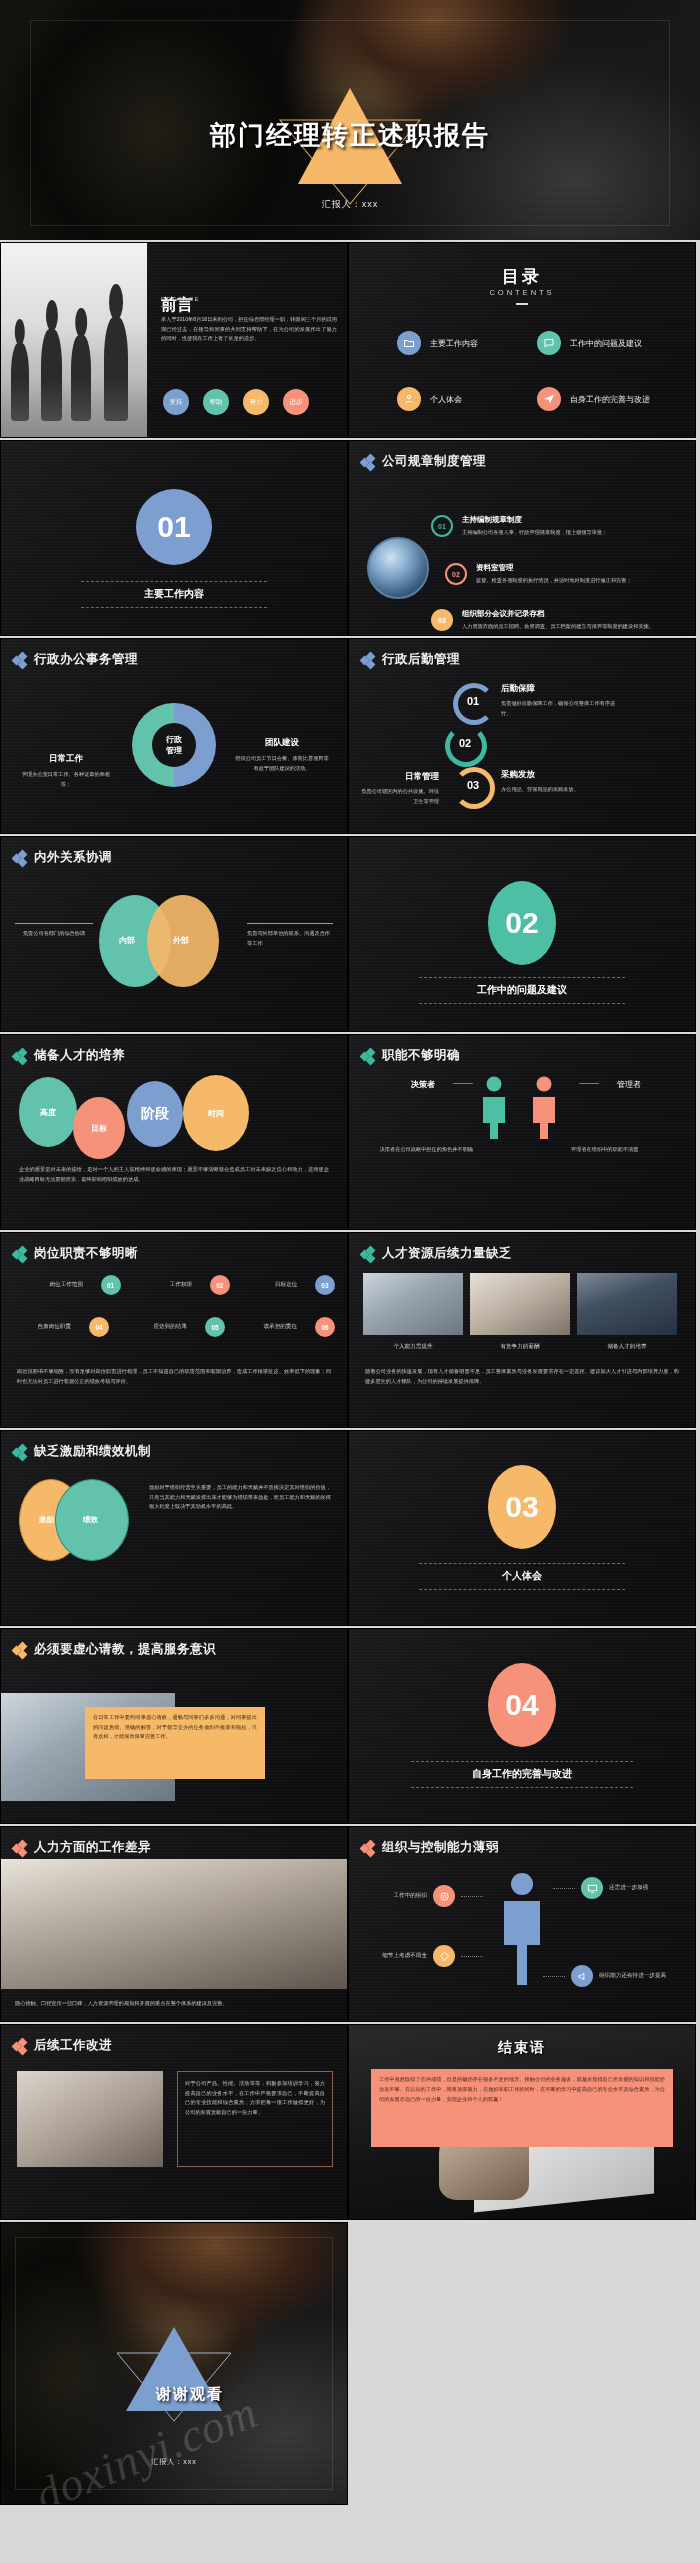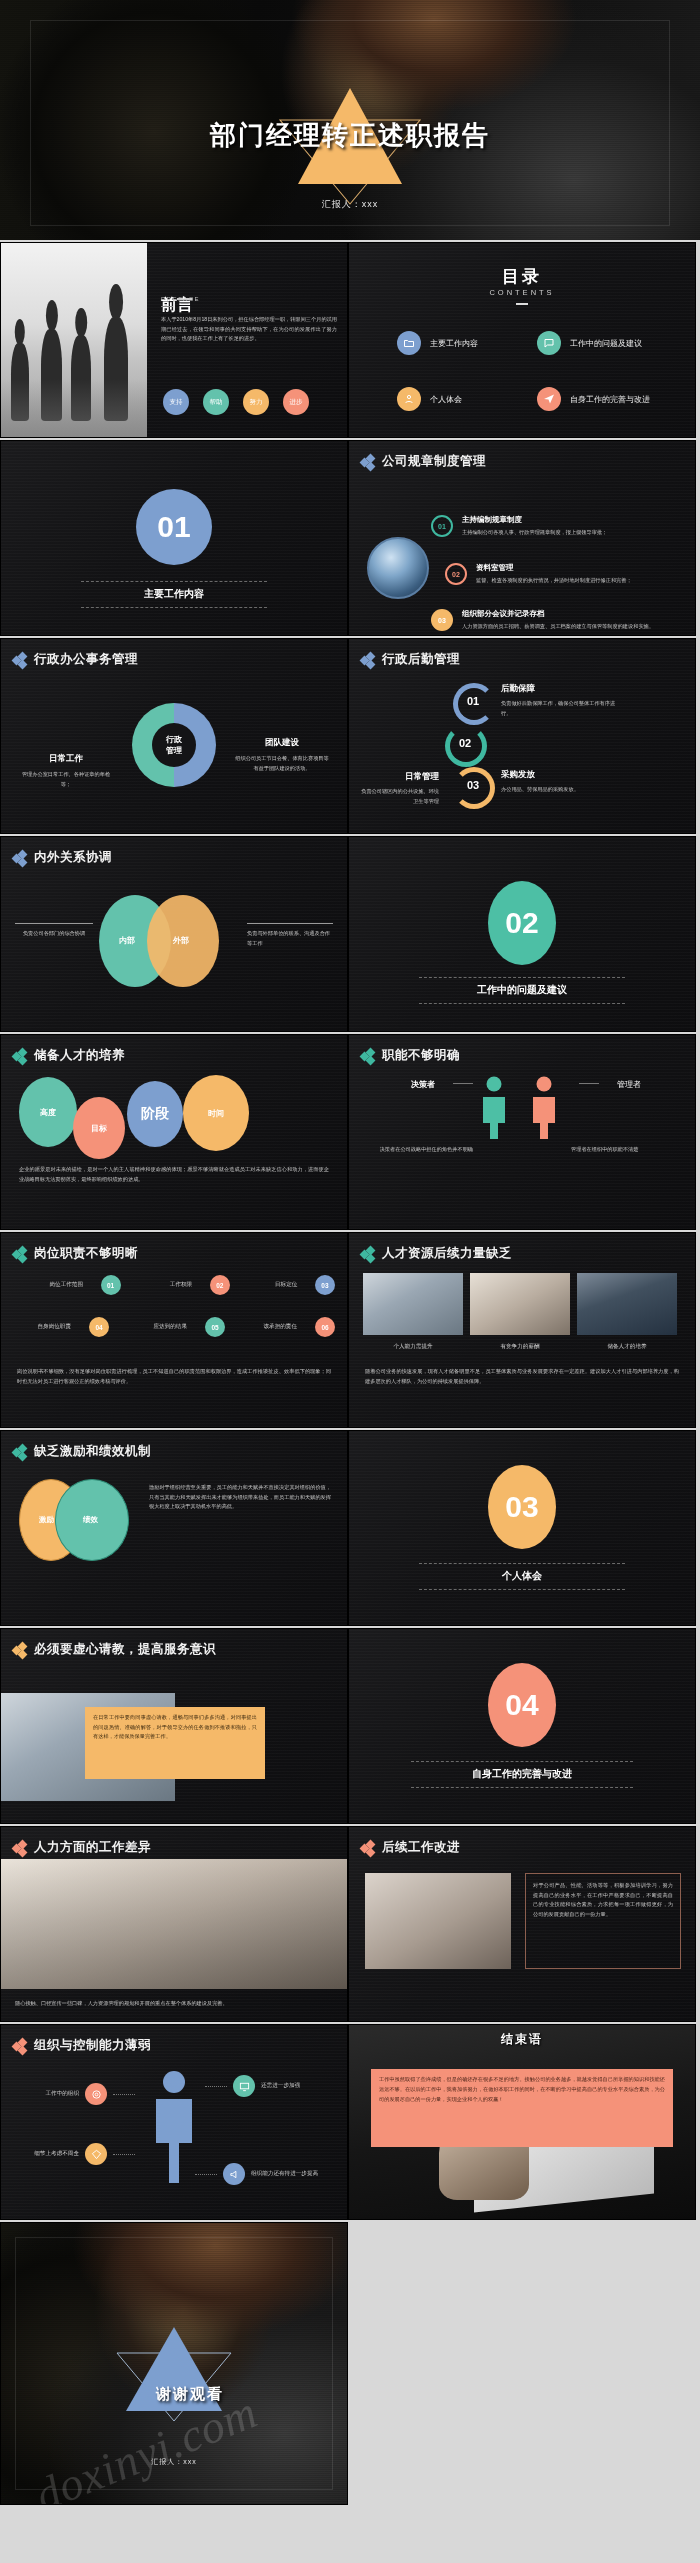--- a/index.html
+++ b/index.html
@@ -501,35 +501,20 @@
   </div>
 
   <div class="slide">
     <div class="tex"></div>
     <div class="hd">
       <span class="dmd">
           <i style="background:#f59279"></i>
           <i style="background:#f59279"></i>
           <i style="background:#f59279"></i>
         </span>
-      <span class="t">后续工作改进</span>
-    </div>
-    <div class="ph-desk" style="position:absolute;left:16px;top:46px;width:146px;height:96px;"></div>
-    <div style="position:absolute;left:176px;top:46px;width:156px;height:96px;border:1px solid #8d5f4f;"></div>
-    <div class="body-txt" style="position:absolute;left:184px;top:54px;width:140px;text-align:justify;">对于公司产品、性能、活动等等，积极参加培训学习，努力提高自己的业务水平，在工作中严格要求自己，不断提高自己的专业技能和综合素质，力求把每一项工作做得更好，为公司的发展贡献自己的一份力量。</div>
-  </div>
-
-  <div class="slide">
-    <div class="tex"></div>
-    <div class="hd">
-      <span class="dmd">
-          <i style="background:#f59279"></i>
-          <i style="background:#f59279"></i>
-          <i style="background:#f59279"></i>
-        </span>
       <span class="t">组织与控制能力薄弱</span>
     </div>
     <div style="position:absolute;left:50%;top:44px;transform:translateX(-50%);">
       <svg width="56" height="116" viewBox="0 0 56 116">
           <circle cx="28" cy="13" r="11" fill="#7d9fcf"></circle>
           <path d="M10 30h36v44H33v40h-10V74H10z" fill="#7d9fcf"></path>
         </svg>
     </div>
     <div style="position:absolute;left:16px;top:58px;display:flex;align-items:center;gap:6px;">
       <span style="color:#d0d0d0;font-size:5.6px;width:62px;text-align:right;">工作中的组织</span>
@@ -565,25 +550,40 @@
       <div class="circ" style="width:22px;height:22px;background:#7d9fcf;">
           <svg width="11" height="11" viewBox="0 0 24 24" fill="none" stroke="#fff" stroke-width="2">
             <path d="M4 10v4h4l7 5V5l-7 5z"></path>
           </svg>
         </div>
       <span style="border-top:1px dotted #777;width:22px;"></span>
     </div>
   </div>
 
   <div class="slide">
+    <div class="tex"></div>
+    <div class="hd">
+      <span class="dmd">
+          <i style="background:#f59279"></i>
+          <i style="background:#f59279"></i>
+          <i style="background:#f59279"></i>
+        </span>
+      <span class="t">后续工作改进</span>
+    </div>
+    <div class="ph-desk" style="position:absolute;left:16px;top:46px;width:146px;height:96px;"></div>
+    <div style="position:absolute;left:176px;top:46px;width:156px;height:96px;border:1px solid #8d5f4f;"></div>
+    <div class="body-txt" style="position:absolute;left:184px;top:54px;width:140px;text-align:justify;">对于公司产品、性能、活动等等，积极参加培训学习，努力提高自己的业务水平，在工作中严格要求自己，不断提高自己的专业技能和综合素质，力求把每一项工作做得更好，为公司的发展贡献自己的一份力量。</div>
+  </div>
+
+  <div class="slide">
     <div class="ph-hand" style="position:absolute;inset:0;">
       <div style="position:absolute;left:36%;top:46%;width:52%;height:46%;background:linear-gradient(150deg,#efefef,#b9b9b9);transform:skewY(-6deg);"></div>
       <div style="position:absolute;left:26%;top:50%;width:26%;height:40%;background:linear-gradient(150deg,#cbb9a6,#6f5c4a);border-radius:40% 30% 20% 20%;"></div>
     </div>
-    <div style="position:absolute;left:40px;right:40px;top:6px;text-align:center;color:#fff;font-size:12px;font-weight:bold;letter-spacing:2px;text-shadow:1px 1px 2px #000;">结束语</div>
+    <div style="position:absolute;left:40px;right:40px;top:14px;text-align:center;color:#fff;font-size:14px;font-weight:bold;letter-spacing:2px;text-shadow:1px 1px 2px #000;">结束语</div>
     <div style="position:absolute;left:22px;right:22px;top:44px;height:78px;background:#f59279;"></div>
     <div class="body-txt" style="position:absolute;left:30px;right:30px;top:50px;color:#4a2418;line-height:1.9;text-align:justify;">工作中虽然取得了些许成绩，但是的确还存在很多不足的地方。接触公司的业务越多，就越发觉得自己所掌握的知识和技能还远远不够。在以后的工作中，我将加倍努力，在做好本职工作的同时，在不断的学习中提高自己的专业水平及综合素质，为公司的发展尽自己的一份力量，实现企业和个人的双赢！</div>
   </div>
 
   <div class="slide" style="height:283px;">
     <div class="photo-bg"></div>
     <div style="position:absolute;left:14px;top:14px;right:14px;bottom:14px;border:1px solid rgba(255,255,255,.10);"></div>
     <div style="position:absolute;left:50%;top:128px;transform:translateX(-50%);">
       <svg width="118" height="72" viewBox="0 0 118 72">
           <polygon points="2,2 116,2 59,70" fill="none" stroke="#9fb4cc" stroke-width="1"></polygon>

